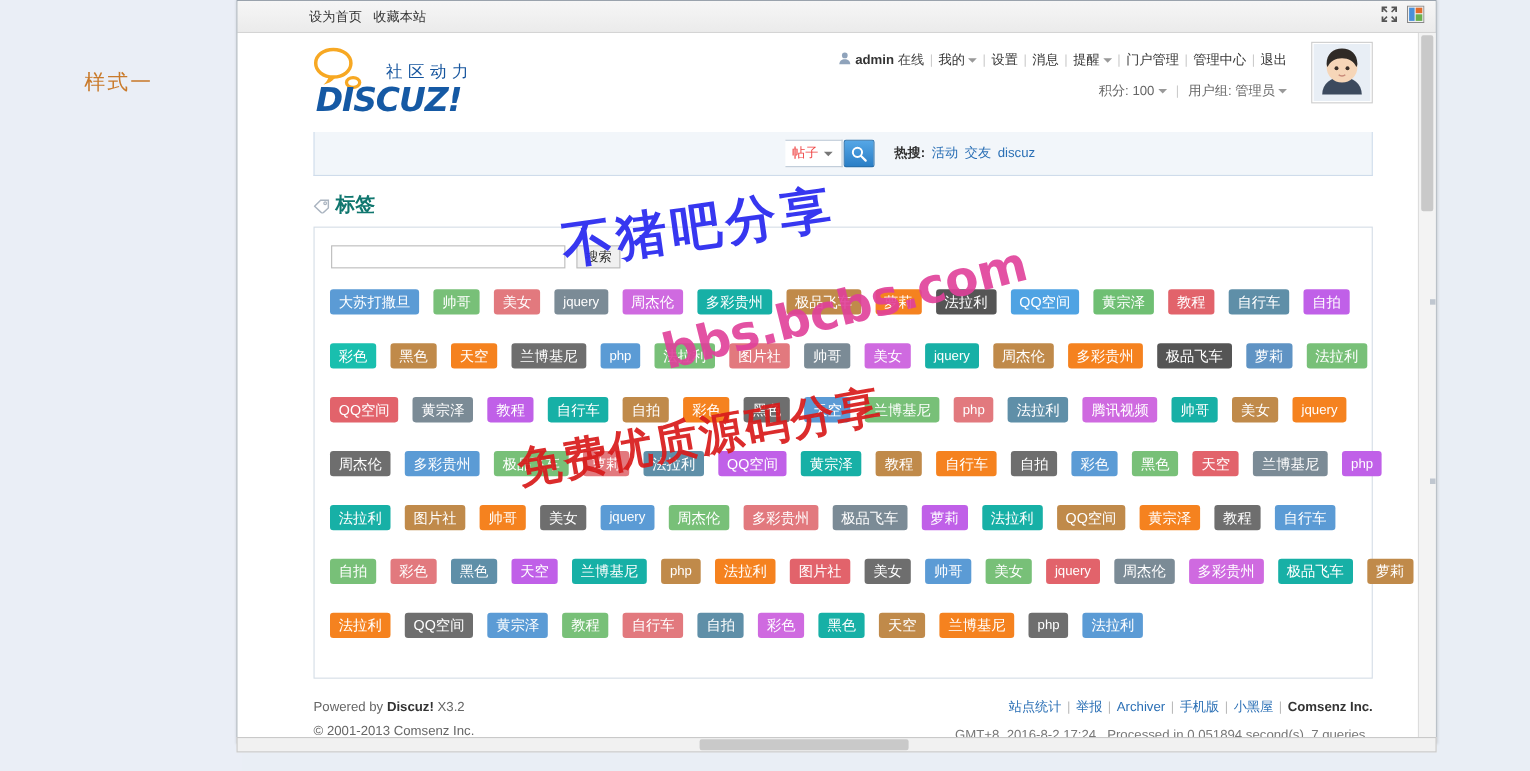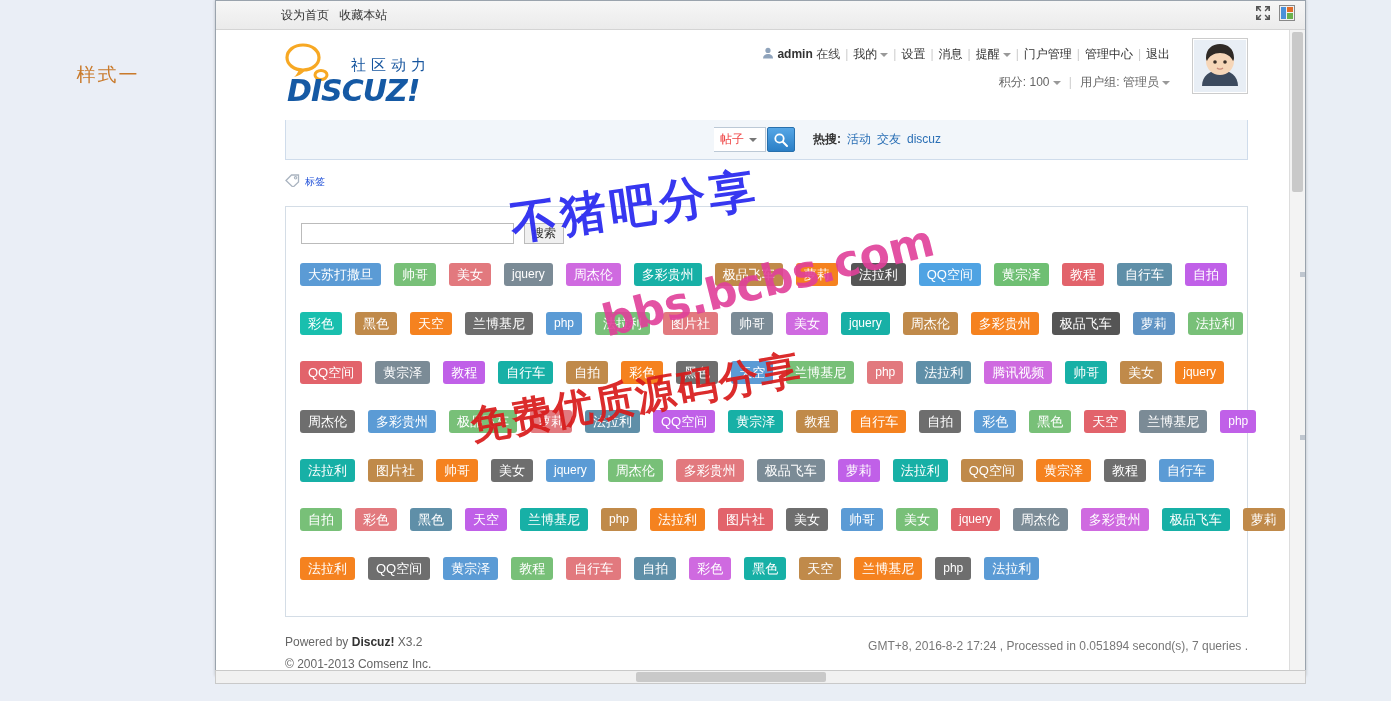--- a/index.html
+++ b/index.html
@@ -107,21 +107,21 @@
     border-radius:2px;cursor:pointer;box-sizing:border-box;
   }
   #hot{position:absolute;left:527px;top:11px;font-size:12px;color:#333;}
   #hot b{color:#333;}
   #hot a{color:#2a6fb5;margin-left:6px;text-decoration:none;cursor:pointer;}
   
   #tag-head{height:32px;padding-top:14px;position:relative;}
   #tag-head .tg-icon{
     display:inline-block;width:15px;height:13px;vertical-align:-2px;margin-right:5px;
   }
-  #tag-title{font-size:10px;color:#1d4ed8;font-weight:normal;}
+  #tag-title{font-size:18px;color:#0f766e;font-weight:bold;}
   #tag-panel{
     border:1px solid #d4dde6;background:#fff;min-height:330px;position:relative;
     padding:16px 10px 10px 10px;box-sizing:border-box;
   }
   #tag-search-row{height:30px;position:relative;margin:0 0 10px 0;}
   #tag-search-input{
     position:absolute;left:5px;top:0;width:213px;height:21px;
     border:1px solid #bbb;box-sizing:border-box;padding:0 4px;font-size:12px;
     font-family:"Liberation Sans","DejaVu Sans",sans-serif;outline:none;
   }
@@ -389,20 +389,23 @@
       <div id="footer">
         <div id="ft-left">
           <div>
             <span>Powered by</span>
             <b>Discuz!</b>
             <span>X3.2</span>
           </div>
           <div>© 2001-2013 Comsenz Inc.</div>
         </div>
         <div id="ft-right">
+          <div id="ft-links">
+            <a>站点统计</a><span class="sep">|</span><a>举报</a><span class="sep">|</span><a>Archiver</a><span class="sep">|</span><a>手机版</a><span class="sep">|</span><a>小黑屋</a><span class="sep">|</span><span class="comsenz">Comsenz Inc.</span>
+          </div>
           <div id="ft-time">GMT+8, 2016-8-2 17:24 , Processed in 0.051894 second(s), 7 queries .</div>
         </div>
       </div>
 
     </div>
   </div>
 
   <div id="vscroll">
     <div class="thumb"></div>
   </div>

